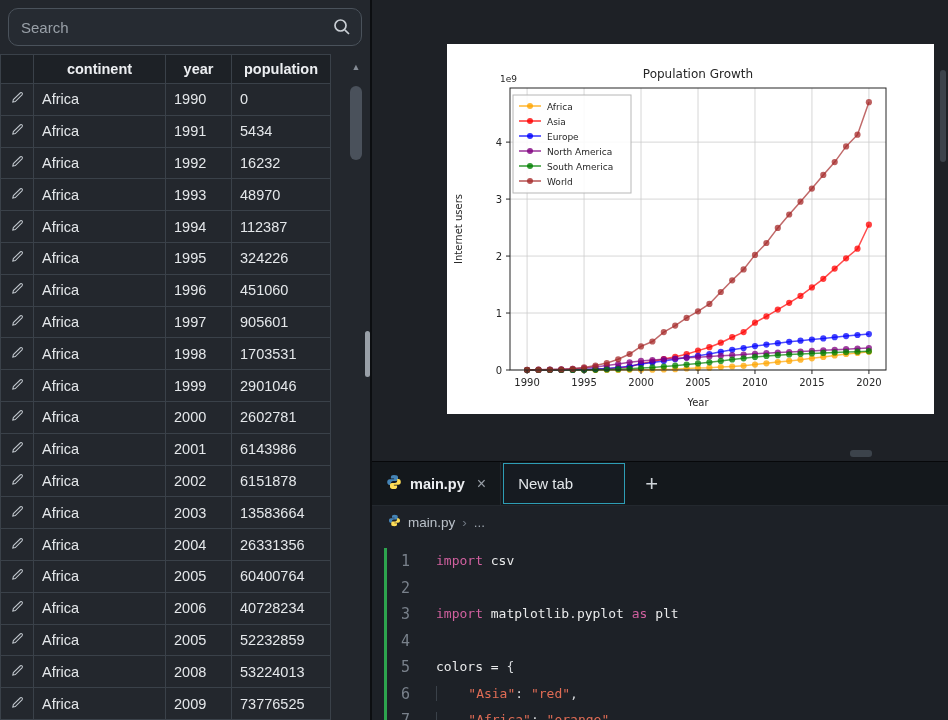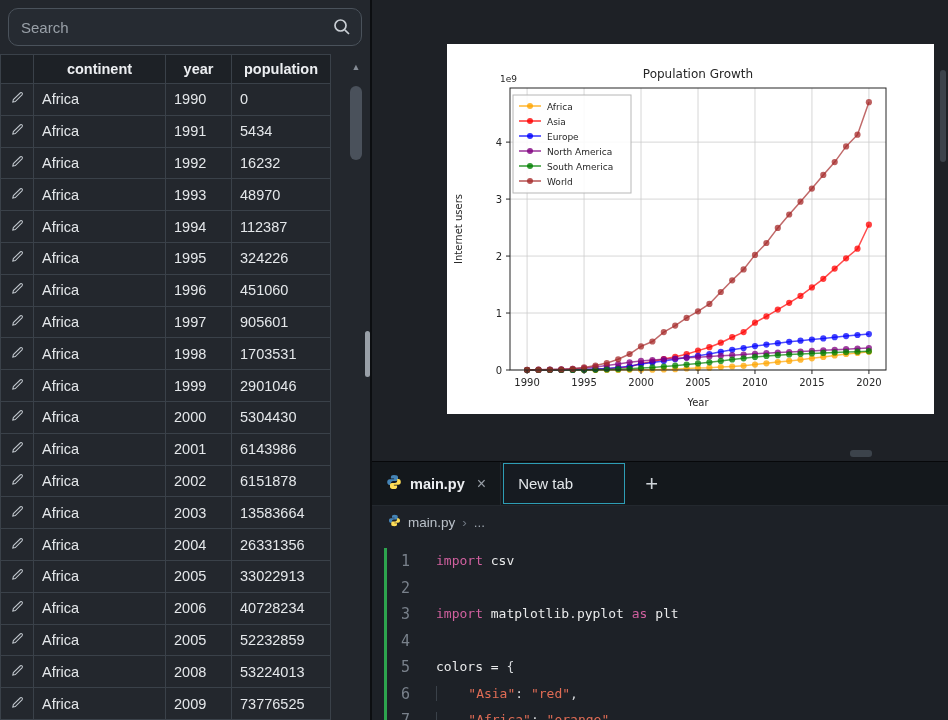--- a/index.html
+++ b/index.html
@@ -169,21 +169,21 @@
             <td class="col-continent">Africa</td>
             <td class="col-year">1999</td>
             <td class="col-population">2901046</td>
           </tr>
           <tr>
             <td class="c-edit"><svg width="13" height="13" viewBox="0 0 16 16" fill="none" stroke="#bfc5cb" stroke-width="1.3">
                 <path d="M11.6 2.2a1.6 1.6 0 0 1 2.2 2.2L5.3 13l-3.1.7.7-3.1z"></path>
               </svg></td>
             <td class="col-continent">Africa</td>
             <td class="col-year">2000</td>
-            <td class="col-population">5304430</td>
+            <td class="col-population">2602781</td>
           </tr>
           <tr>
             <td class="c-edit"><svg width="13" height="13" viewBox="0 0 16 16" fill="none" stroke="#bfc5cb" stroke-width="1.3">
                 <path d="M11.6 2.2a1.6 1.6 0 0 1 2.2 2.2L5.3 13l-3.1.7.7-3.1z"></path>
               </svg></td>
             <td class="col-continent">Africa</td>
             <td class="col-year">2001</td>
             <td class="col-population">6143986</td>
           </tr>
           <tr>
@@ -209,21 +209,21 @@
             <td class="col-continent">Africa</td>
             <td class="col-year">2004</td>
             <td class="col-population">26331356</td>
           </tr>
           <tr>
             <td class="c-edit"><svg width="13" height="13" viewBox="0 0 16 16" fill="none" stroke="#bfc5cb" stroke-width="1.3">
                 <path d="M11.6 2.2a1.6 1.6 0 0 1 2.2 2.2L5.3 13l-3.1.7.7-3.1z"></path>
               </svg></td>
             <td class="col-continent">Africa</td>
             <td class="col-year">2005</td>
-            <td class="col-population">33022913</td>
+            <td class="col-population">60400764</td>
           </tr>
           <tr>
             <td class="c-edit"><svg width="13" height="13" viewBox="0 0 16 16" fill="none" stroke="#bfc5cb" stroke-width="1.3">
                 <path d="M11.6 2.2a1.6 1.6 0 0 1 2.2 2.2L5.3 13l-3.1.7.7-3.1z"></path>
               </svg></td>
             <td class="col-continent">Africa</td>
             <td class="col-year">2006</td>
             <td class="col-population">40728234</td>
           </tr>
           <tr>

